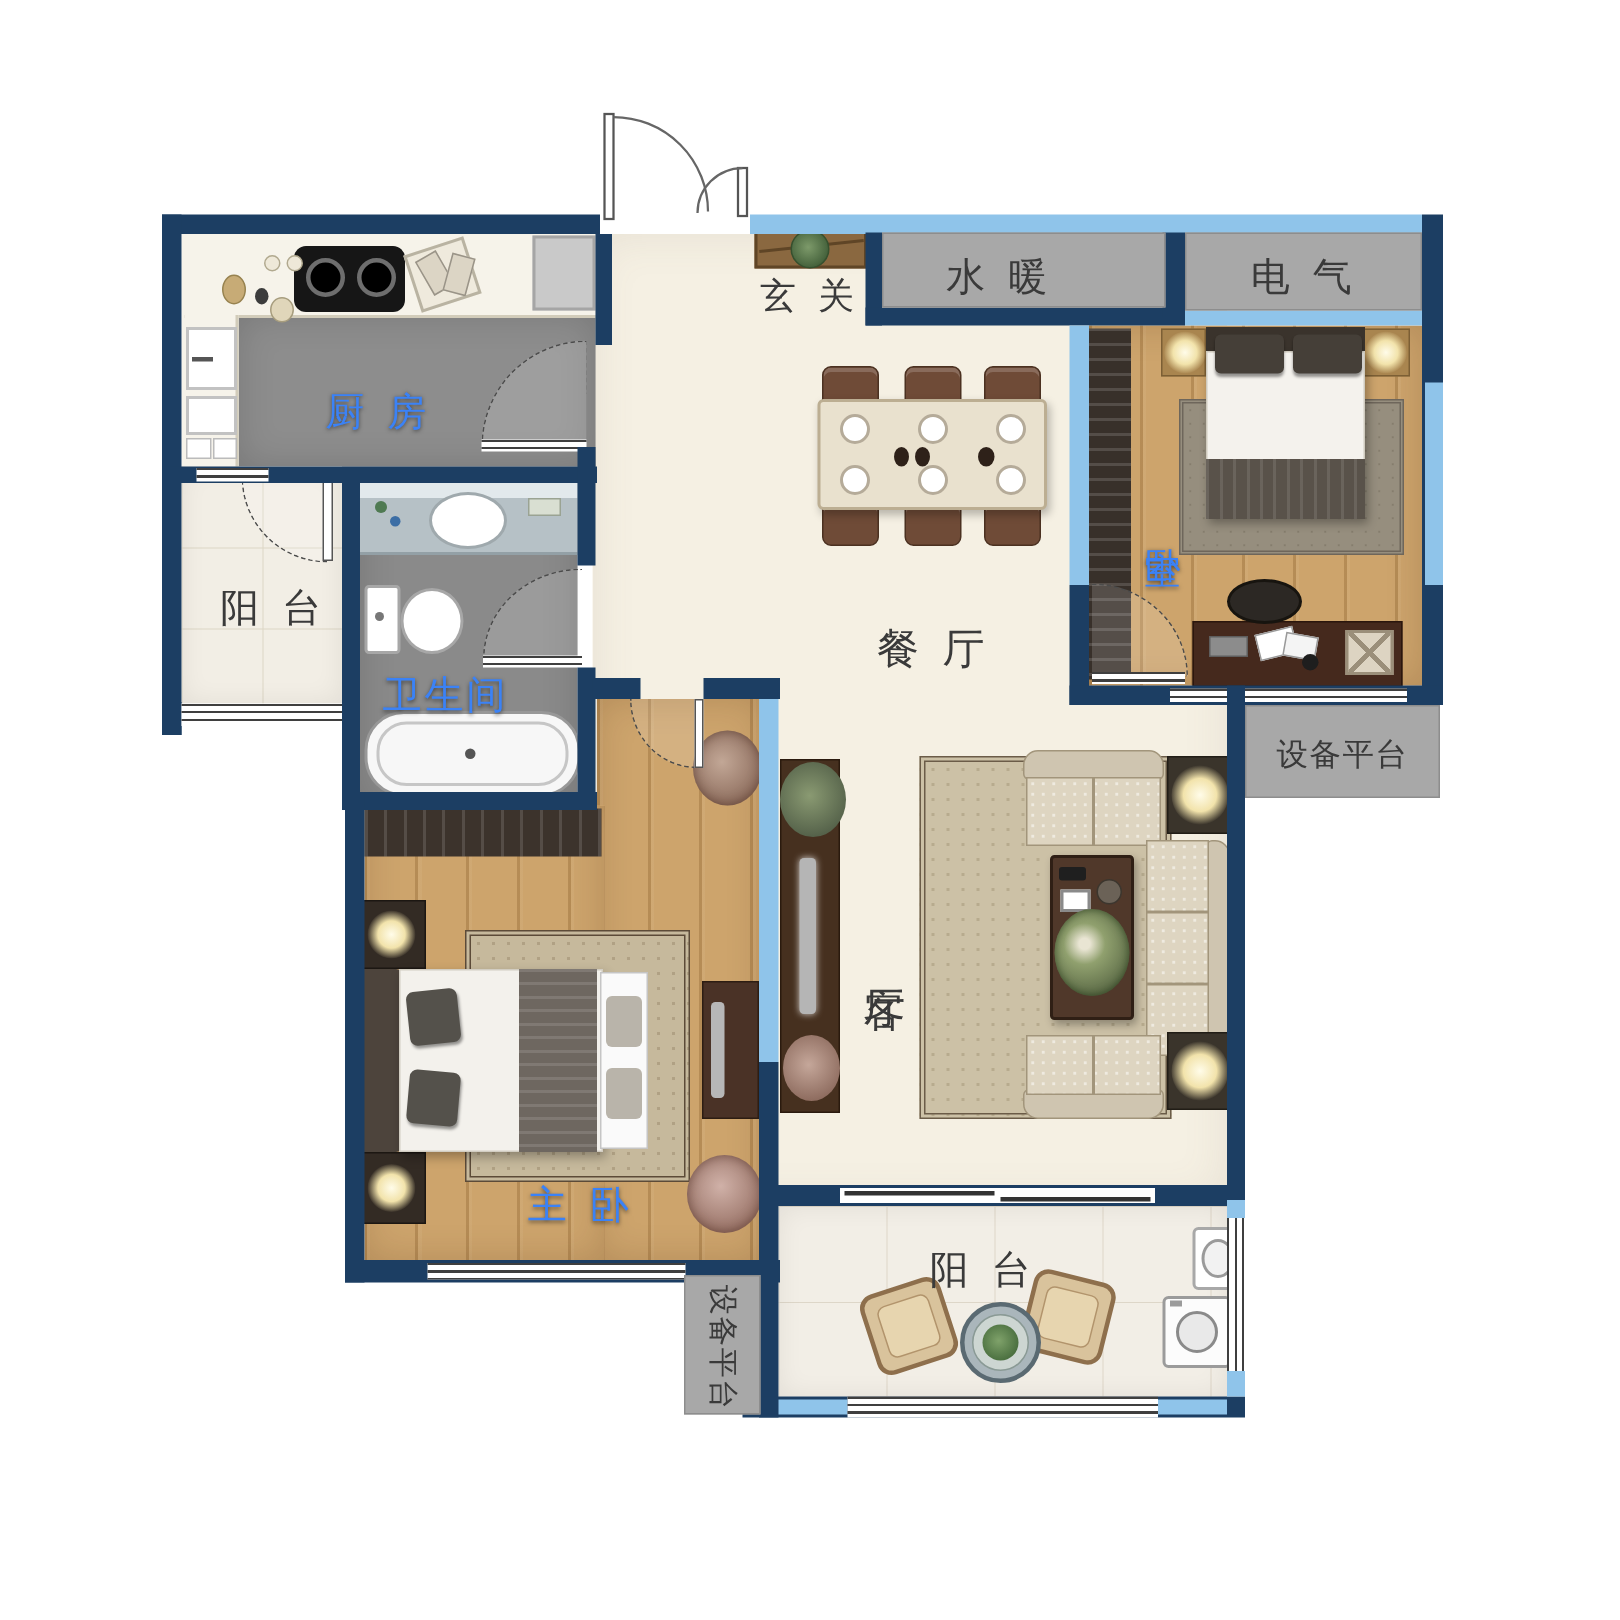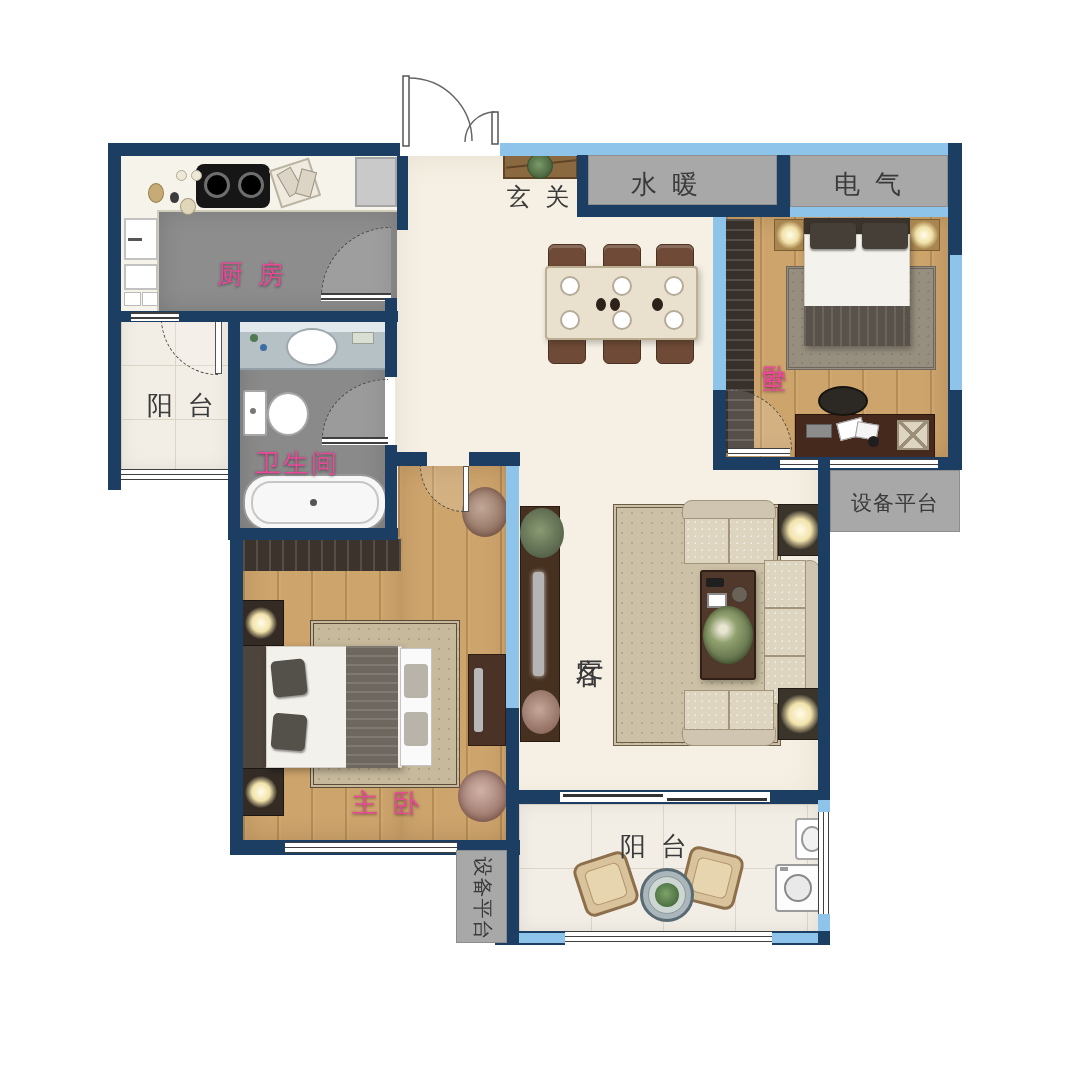--- a/index.html
+++ b/index.html
@@ -24,21 +24,21 @@
   .win-h { background-color:#ffffff;
            background-image: repeating-linear-gradient(to bottom, #3f3f3f 0 1.5px, transparent 1.5px 5px); }
   .win-v { background-color:#ffffff;
            background-image: repeating-linear-gradient(to right, #3f3f3f 0 1.5px, transparent 1.5px 5px); }
   .arc { position:absolute; border:0 dashed #4c4c4c; background:rgba(255,255,255,.15); }
   .arc.bl { border-left-width:1.6px; border-bottom-width:1.6px; border-radius:0 0 0 100%; }
   .arc.tl { border-top-width:1.6px; border-left-width:1.6px; border-radius:100% 0 0 0; }
   .arc.tr { border-top-width:1.6px; border-right-width:1.6px; border-radius:0 100% 0 0; }
   .leaf { background:#ffffff; border:1px solid #555; }
   .label { position:absolute; color:#3a3a3a; font-size:26px; letter-spacing:4px; text-align:center; white-space:nowrap; }
-  .label.white { color:#ec4899; text-shadow:0 1px 3px rgba(0,0,0,.55); }
+  .label.white { color:#3b82f6; text-shadow:0 1px 3px rgba(0,0,0,.55); }
   .label.vert { writing-mode: vertical-rl; text-orientation: upright; letter-spacing:2px; white-space:normal; }
   .glow { position:absolute; border-radius:50%;
           background: radial-gradient(circle, #fffce9 0%, #f2e3ab 40%, rgba(242,227,171,0) 72%); }
   .sofa { background:#ded5c1; border:1px solid #a2957b;
           background-image: radial-gradient(rgba(255,255,255,.5) 1px, transparent 1px); background-size:7px 7px; }
   .sofa-back { background:#cfc5b0; border:1px solid #a2957b; }
   .rug { background-color:#ccc1a6; border:4px double #6b5c48;
          background-image: radial-gradient(#b7ab8e 1.2px, transparent 1.2px); background-size:10px 10px; }
   .plant { border-radius:50%; }
   .chair { background:#6f4b37; border:1px solid #4b3121; border-radius:6px; box-shadow: inset 0 3px 0 rgba(255,255,255,.18); }
@@ -258,19 +258,20 @@
     <path d="M 100 44 A 30 30 0 0 0 70 74" fill="none" stroke="#666" stroke-width="1.5"></path>
   </svg>
 
   <div class="label white" style="left:195px;top:257px;width:115px">厨 房</div>
   <div class="label" style="left:125px;top:388px;width:115px">阳 台</div>
   <div class="label white" style="left:238px;top:446px;width:118px;letter-spacing:2px">卫生间</div>
   <div class="label" style="left:485px;top:181px;width:110px;font-size:24px">玄 关</div>
   <div class="label" style="left:609px;top:167px;width:115px">水 暖</div>
   <div class="label" style="left:812px;top:167px;width:115px">电 气</div>
   <div class="label white vert" style="left:758px;top:308px;height:80px;font-size:24px">卧室</div>
+  <div class="label" style="left:560px;top:414px;width:125px;font-size:28px">餐 厅</div>
   <div class="label vert" style="left:570px;top:598px;height:80px;font-size:28px">客厅</div>
   <div class="label white" style="left:330px;top:786px;width:115px">主 卧</div>
   <div class="label" style="left:834px;top:489px;width:122px;font-size:21px;letter-spacing:1px">设备平台</div>
   <div class="label" style="left:432px;top:885px;width:100px;font-size:20px;letter-spacing:1px;transform:rotate(90deg)">设备平台</div>
   <div class="label" style="left:598px;top:829px;width:115px">阳 台</div>
 
 </div>
 
 </body></html>

